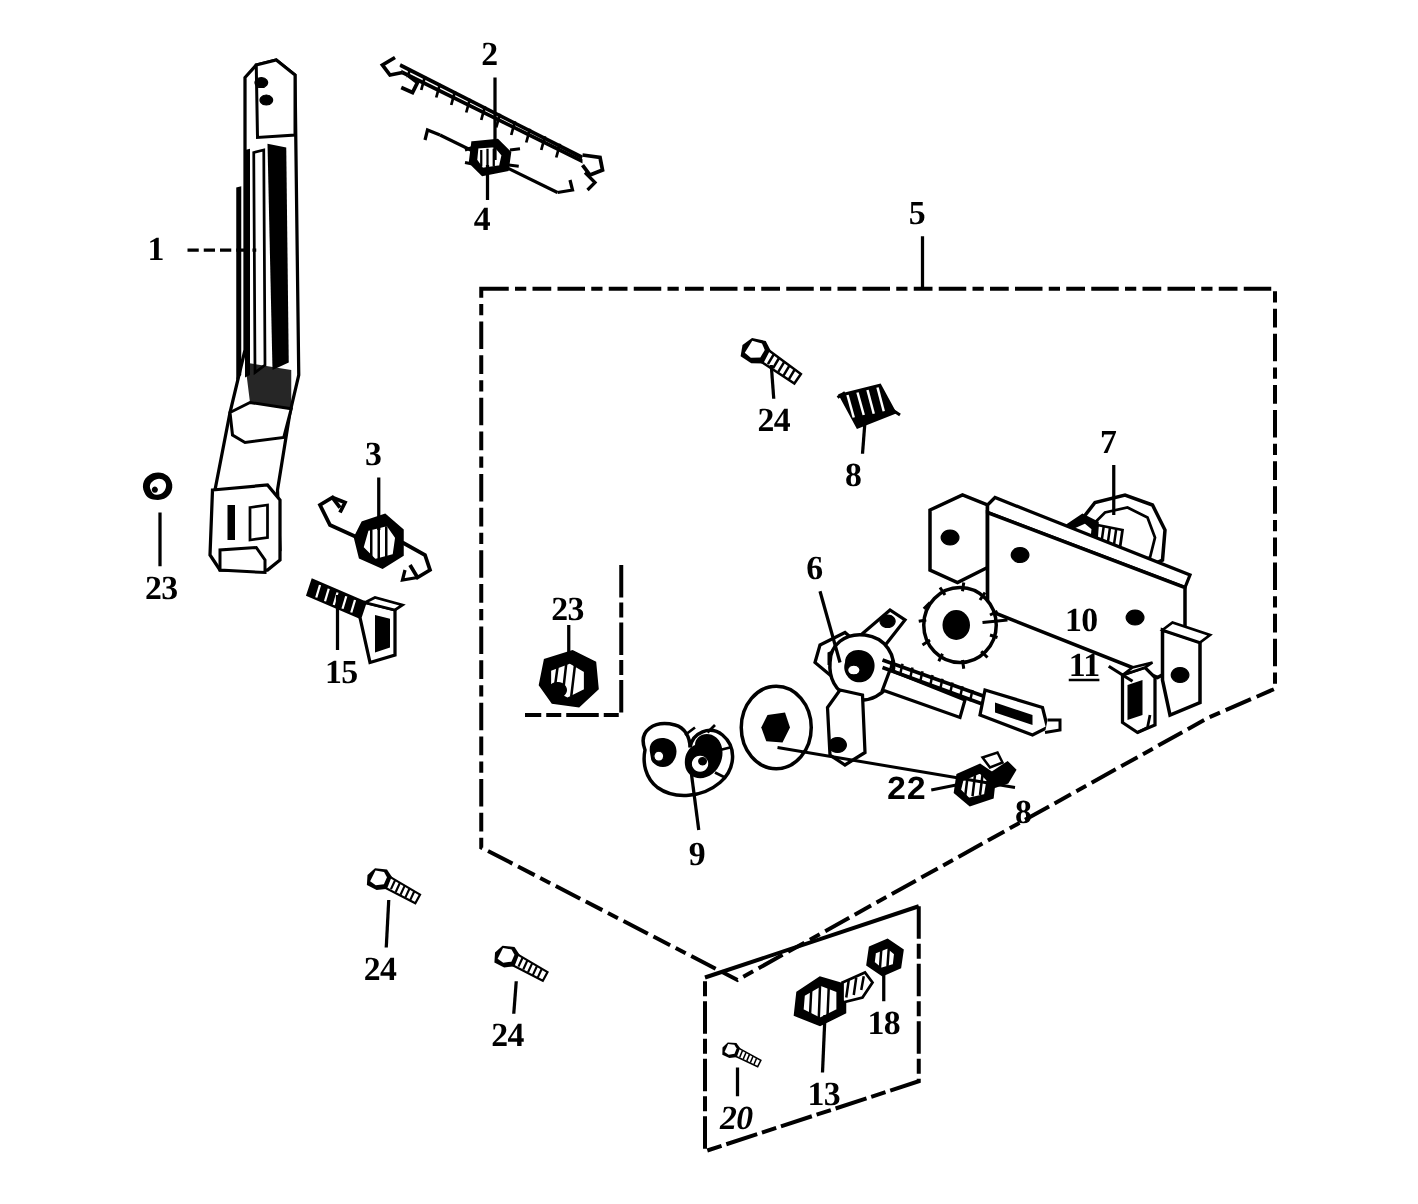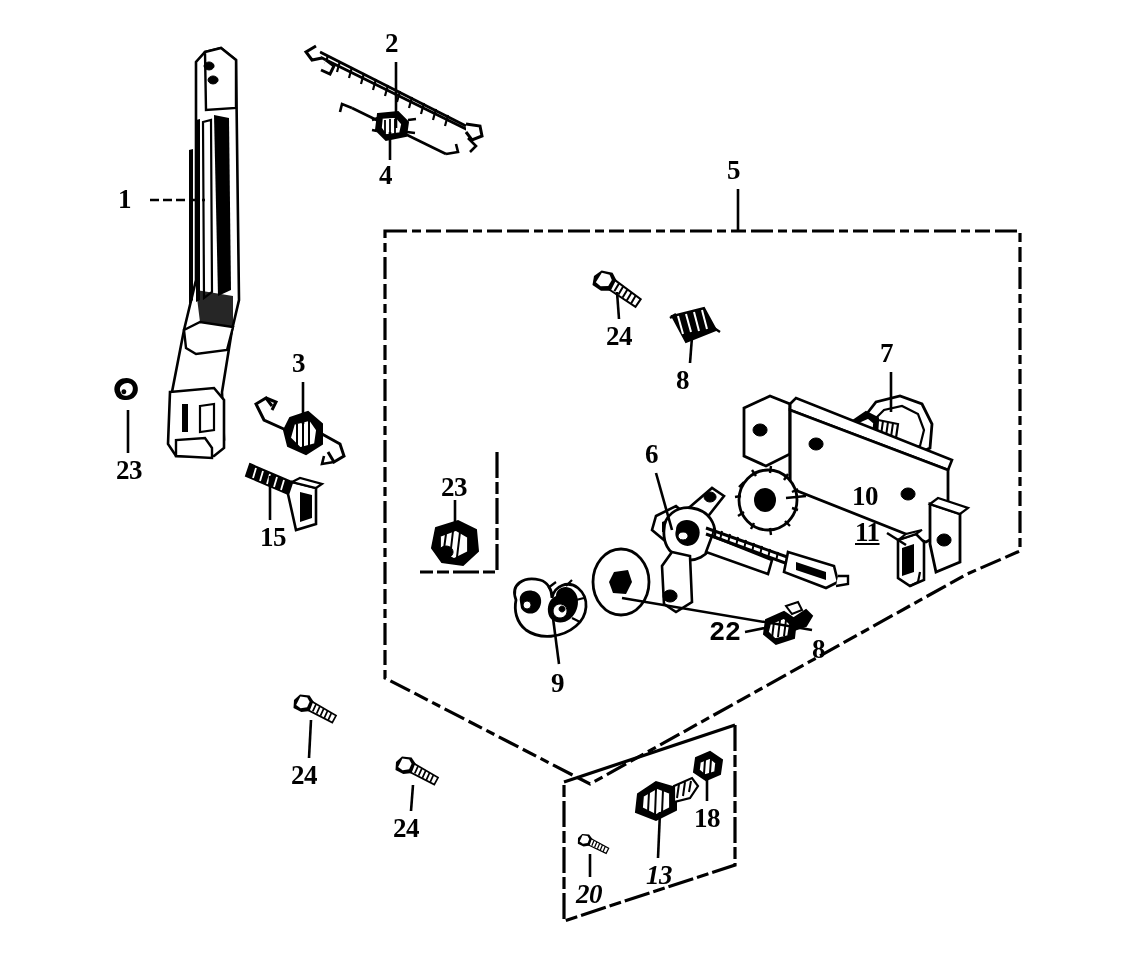--- a/index.html
+++ b/index.html
@@ -360,21 +360,21 @@
   <span class="callout" style="left:292px;  top:350px;">3</span>
   <span class="callout" style="left:379px;  top:162px;">4</span>
   <span class="callout" style="left:727px;  top:157px;">5</span>
   <span class="callout" style="left:645px;  top:441px;">6</span>
   <span class="callout" style="left:880px;  top:340px;">7</span>
   <span class="callout" style="left:812px;  top:636px;">8</span>
   <span class="callout" style="left:551px;  top:670px;">9</span>
   <span class="callout" style="left:812px;  top:483px;margin-left:40px;">10</span>
   <span class="callout" style="left:855px;  top:519px;text-decoration:underline;">11</span>
   <span class="callout" style="left:676px;  top:367px;">8</span>
-  <span class="callout" style="left:646px;  top:862px;font-style:italic;">13</span>
+  <span class="callout" style="left:646px;  top:862px;">13</span>
   <span class="callout" style="left:260px;  top:524px;">15</span>
   <span class="callout" style="left:694px;  top:805px;">18</span>
   <span class="callout" style="left:576px;  top:881px;font-style:italic;">20</span>
   <span class="callout" style="left:606px;  top:323px;">24</span>
   <span class="callout" style="left:709px;  top:620px;font-family:Liberation Mono, monospace;">22</span>
   <span class="callout" style="left:116px;  top:457px;">23</span>
   <span class="callout" style="left:441px;  top:474px;">23</span>
   <span class="callout" style="left:291px;  top:762px;">24</span>
   <span class="callout" style="left:393px;  top:815px;">24</span>
 

